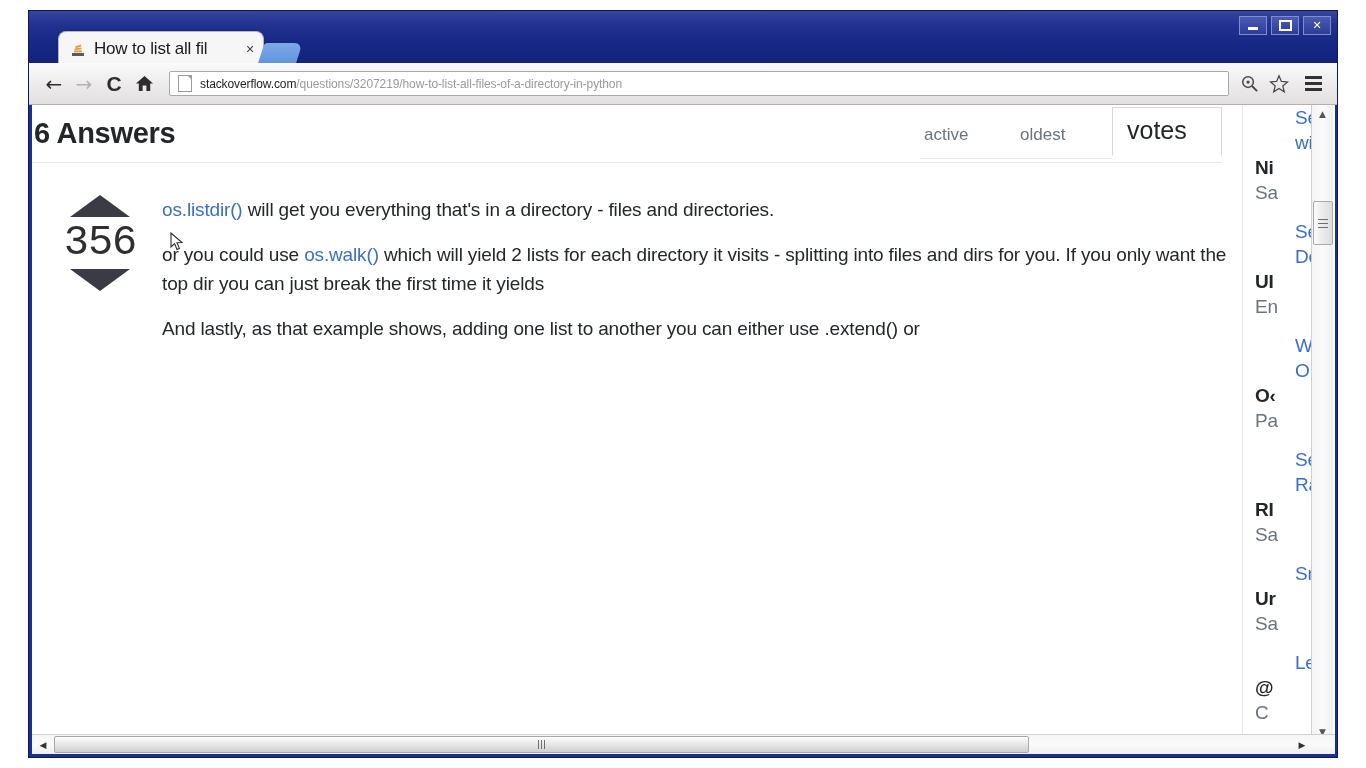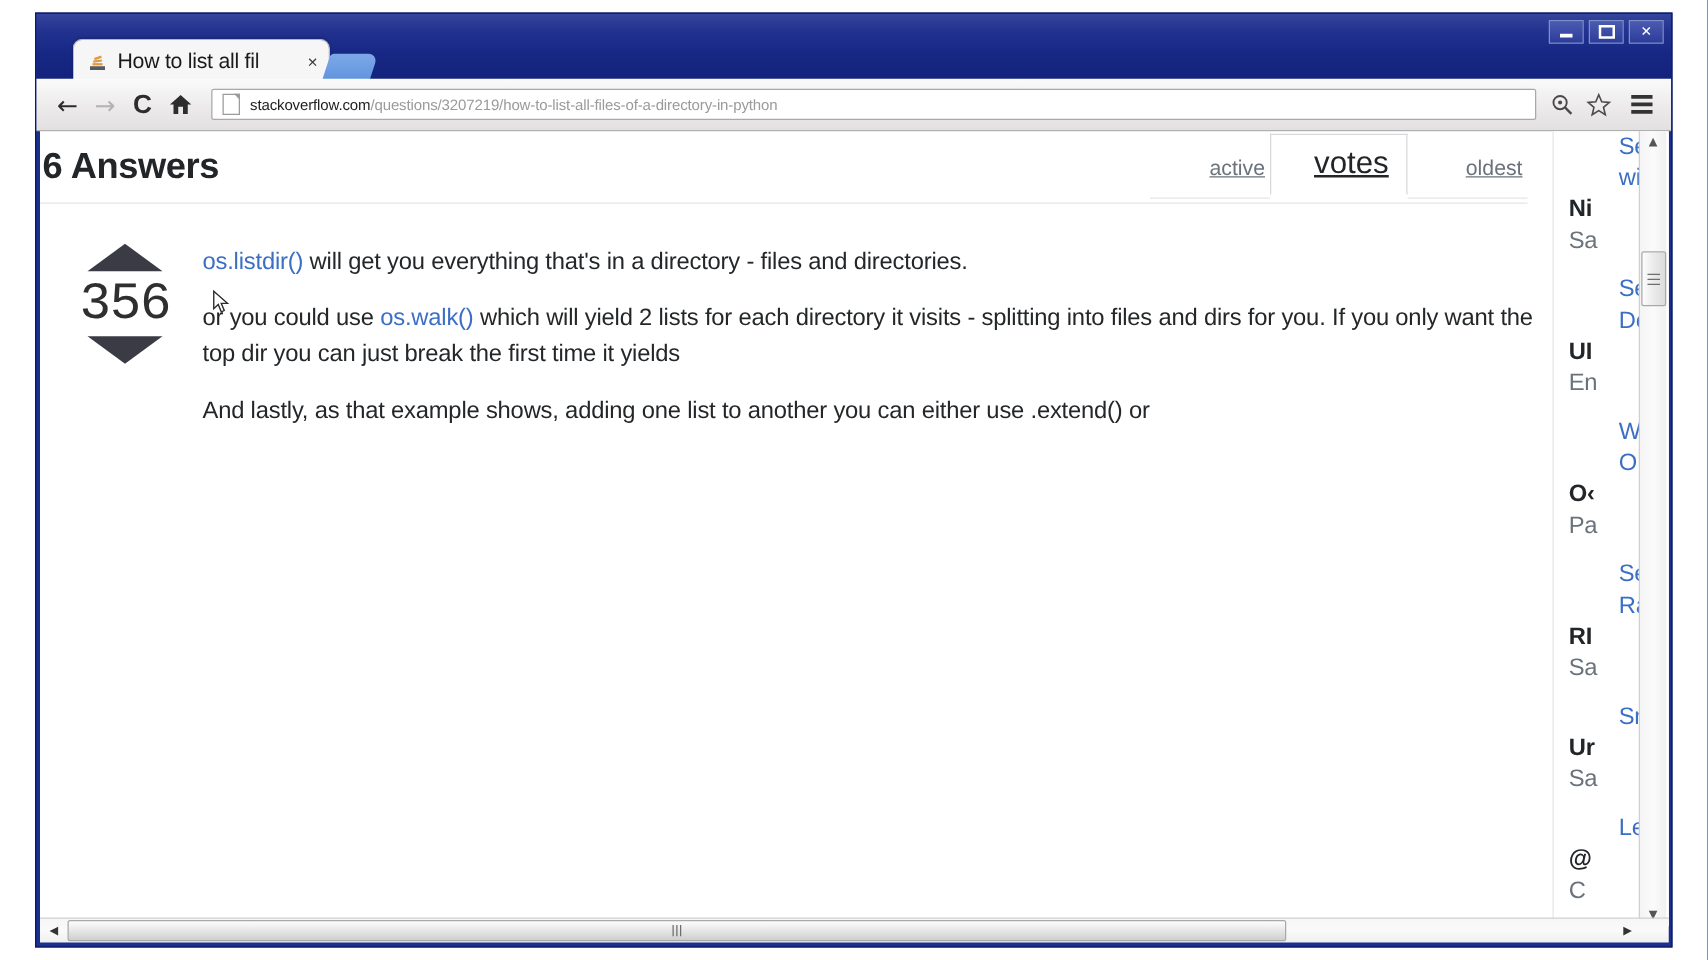--- a/index.html
+++ b/index.html
@@ -252,27 +252,26 @@
   }
   .sort-tabs {
     position: absolute;
     right: 0;
     top: 5px;
     display: flex;
     align-items: flex-end;
   }
   .sort-tab {
     min-width: 96px;
-    text-align: right;
+    text-align: left;
     font-size: 17px;
     color: #6a737c;
     padding: 14px 4px 13px;
     border-bottom: 1px solid #e4e6e8;
     box-sizing: border-box;
-    text-decoration: underline;
   }
   .sort-tab.selected {
     color: #232629;
     font-size: 25px;
     font-weight: normal;
     border: 1px solid #d6d9dc;
     border-bottom: 1px solid #ffffff;
     background: #ffffff;
     padding: 8px 14px 10px;
     min-width: 110px;
@@ -535,22 +534,22 @@
       </div>
     </div>
 
     <div class="viewport">
       <div class="page">
 
         <div class="answers-header">
           <div class="answers-title">6 Answers</div>
           <div class="sort-tabs">
             <div class="sort-tab">active</div>
+            <div class="sort-tab">oldest</div>
             <div class="sort-tab selected">votes</div>
-            <div class="sort-tab">oldest</div>
           </div>
         </div>
 
         <div class="answer">
 
           <div class="votecell">
             <div class="arrow-up"></div>
             <div class="votecount">356</div>
             <div class="arrow-down"></div>
           </div>

